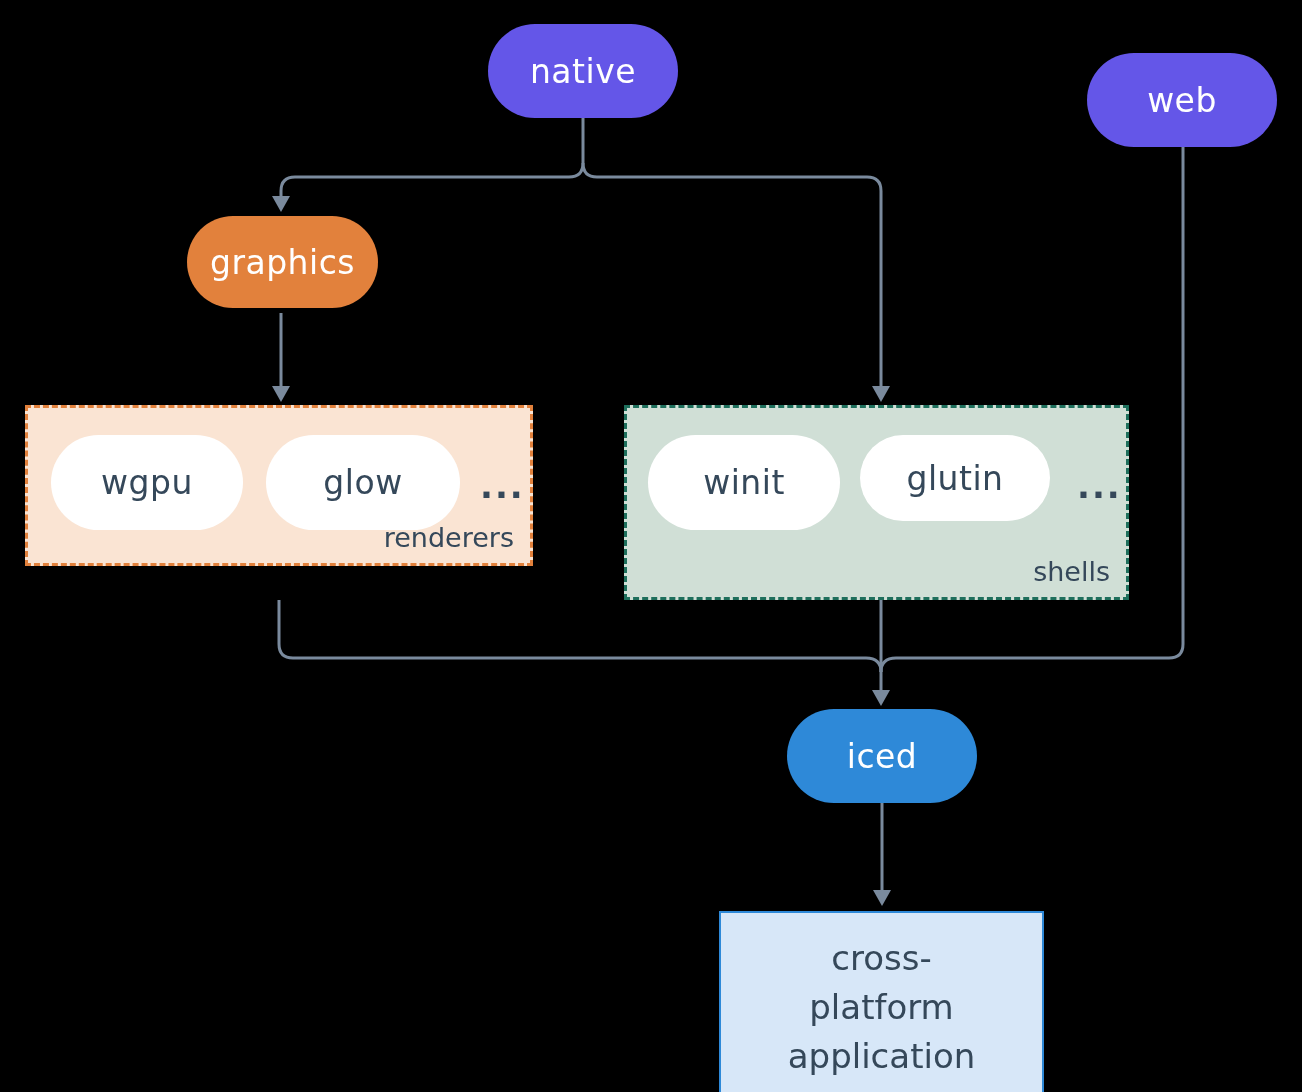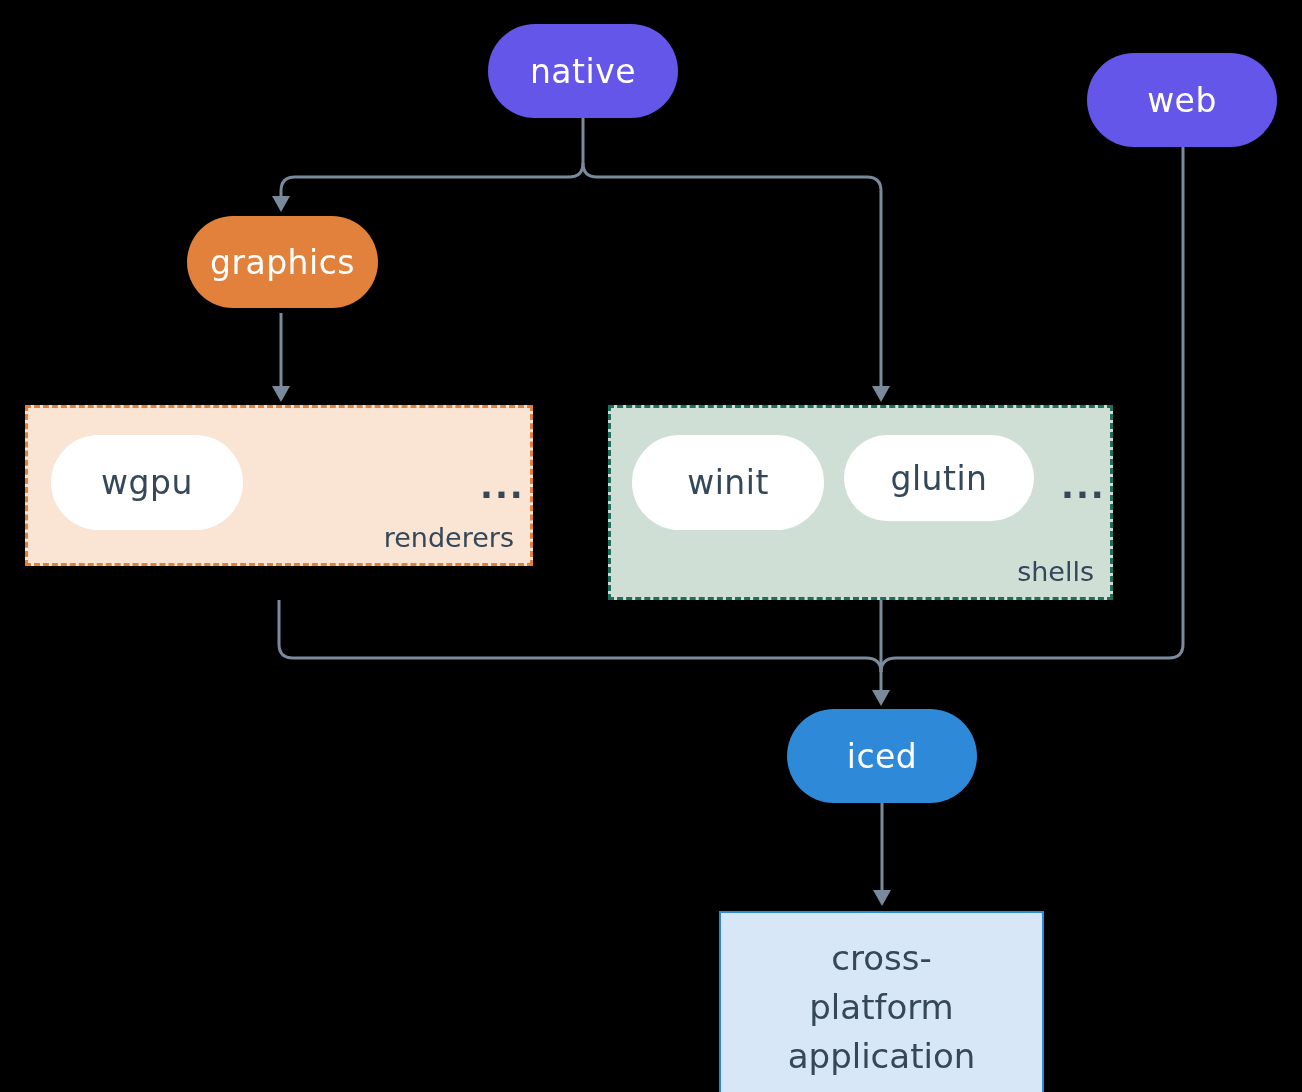--- a/index.html
+++ b/index.html
@@ -119,25 +119,26 @@
   </svg>
 
   <div class="node pill pill-purple" style="left:488px; top:24px; width:190px; height:94px;">native</div>
 
   <div class="node pill pill-purple" style="left:1087px; top:25px; width:190px; height:94px;margin-top:28px;">web</div>
 
   <div class="node pill pill-orange" style="left:187px; top:216px; width:191px; height:92px;">graphics</div>
 
   <div class="group-box group-renderers" style="left:25px; top:405px; width:508px; height:161px;">
     <div class="node pill pill-white" style="left:23px; top:27px; width:192px; height:95px;">wgpu</div>
+    <div class="node pill pill-white" style="left:238px; top:27px; width:194px; height:95px;">glow</div>
     <div class="ellipsis" style="left:452px;">...</div>
     <div class="group-label">renderers</div>
   </div>
 
-  <div class="group-box group-shells" style="left:608px; top:405px; width:505px; height:195px;">
+  <div class="group-box group-shells" style="left:624px; top:405px; width:505px; height:195px;">
     <div class="node pill pill-white" style="left:21px; top:27px; width:192px; height:95px;">winit</div>
     <div class="node pill pill-white" style="left:233px; top:27px; width:190px; height:86px;">glutin</div>
     <div class="ellipsis" style="left:450px;">...</div>
     <div class="group-label">shells</div>
   </div>
 
   <div class="node pill pill-blue" style="left:787px; top:709px; width:190px; height:94px;text-align:center;">iced</div>
 
   <div class="node app-box" style="left:719px; top:911px; width:325px; height:193px;">cross-platform application</div>
 

